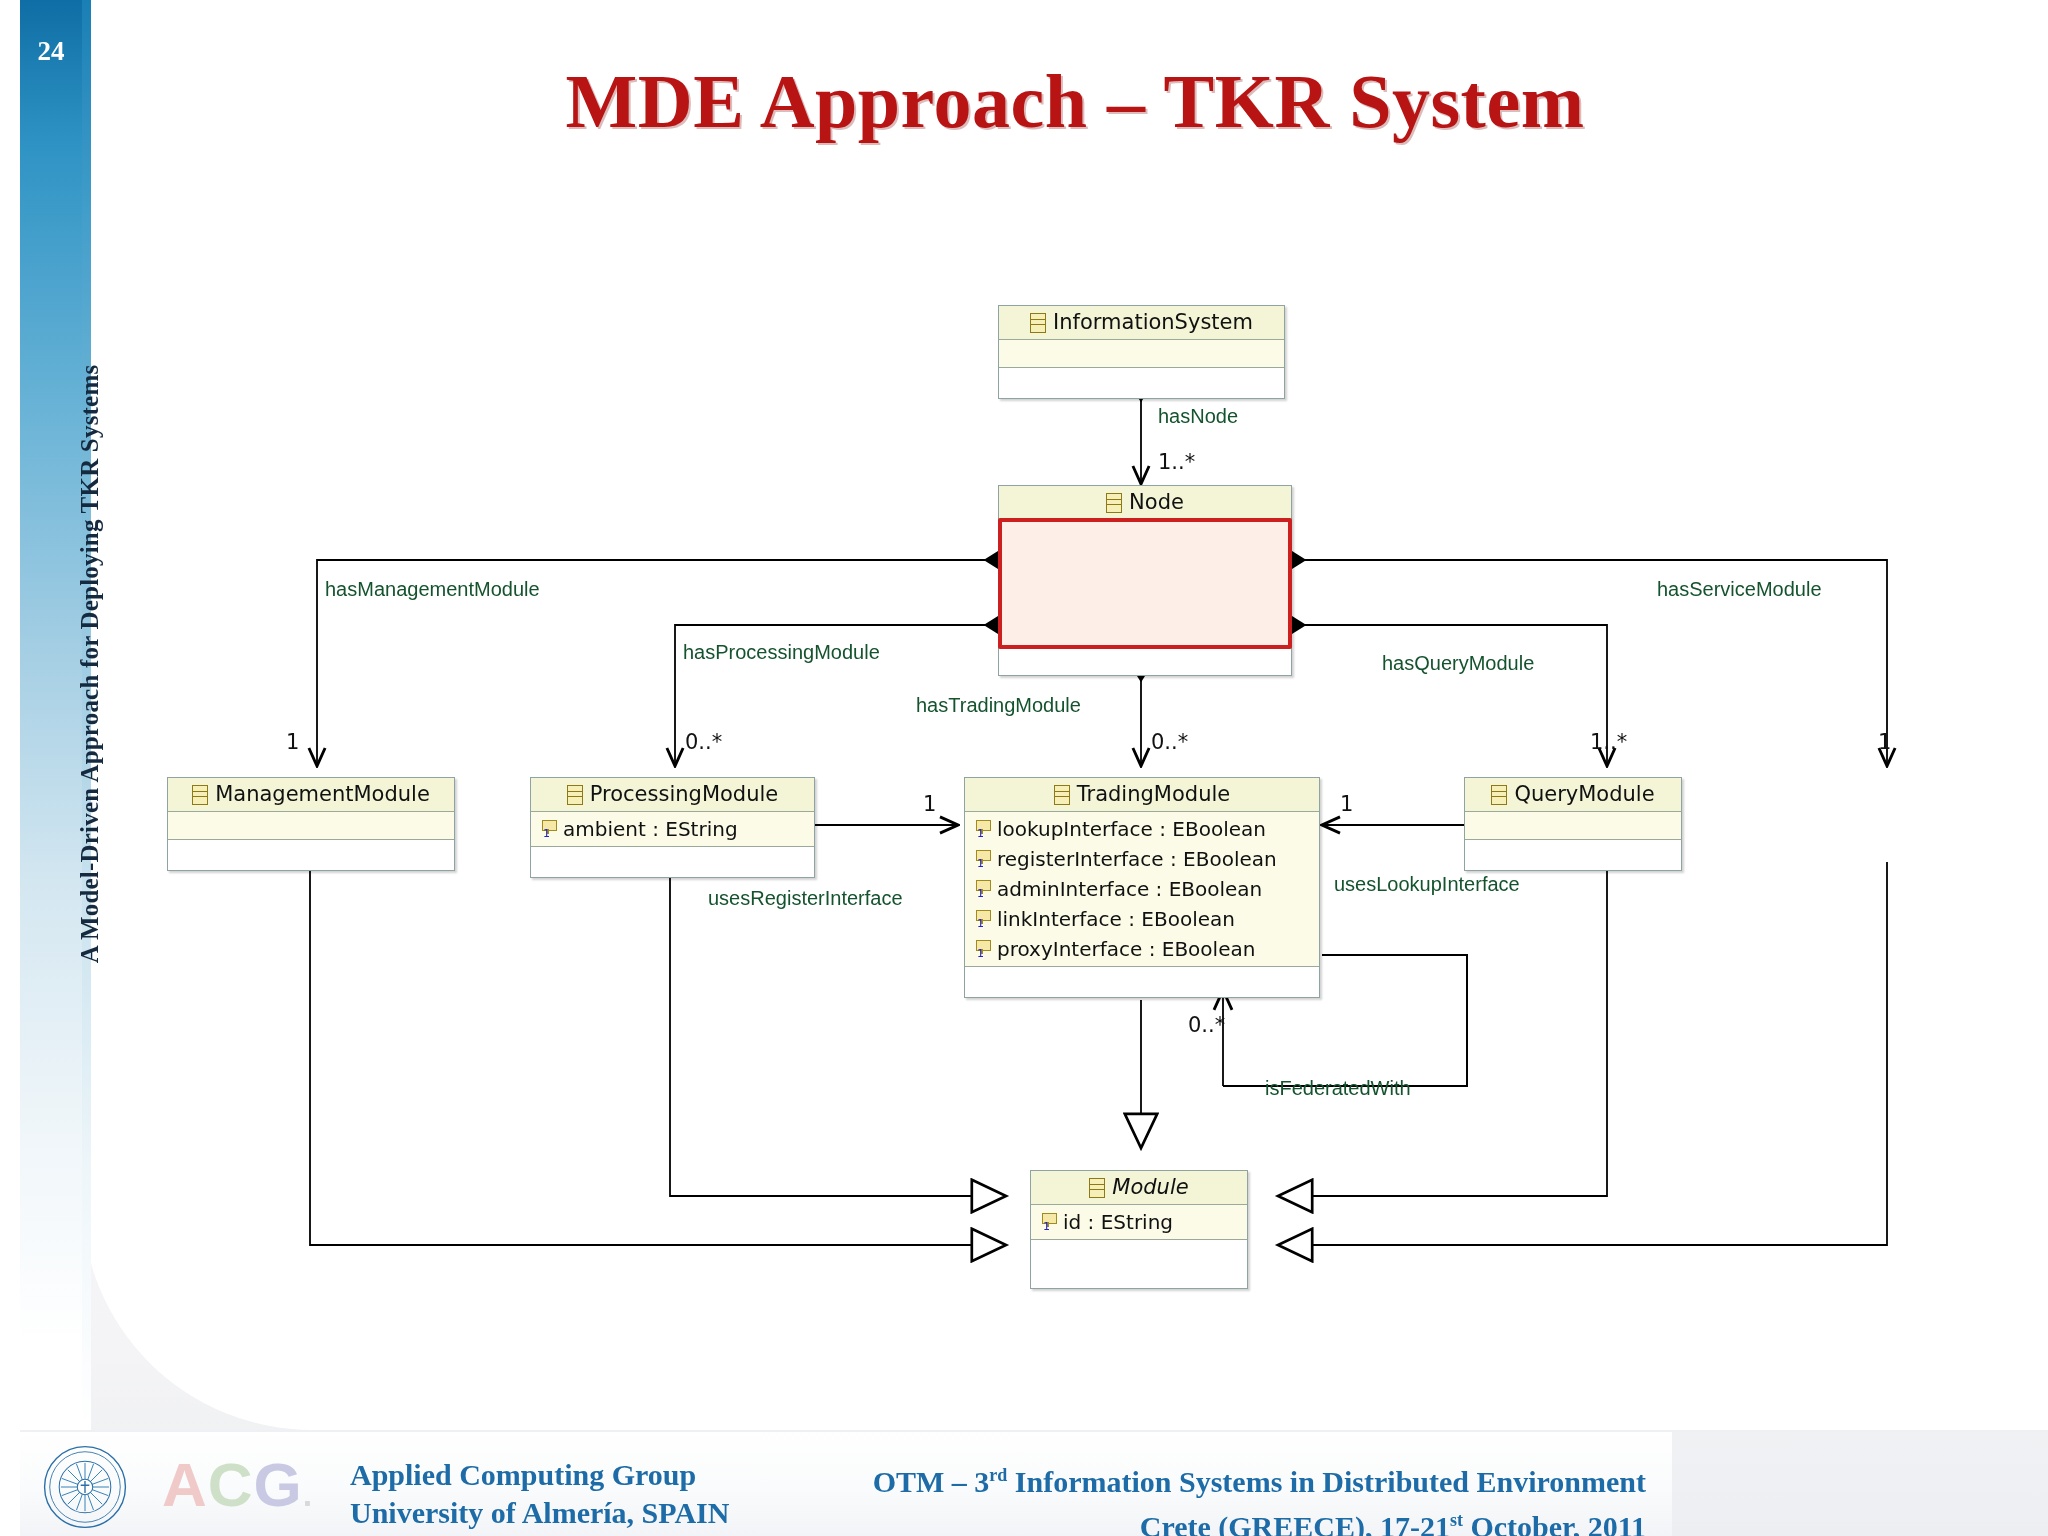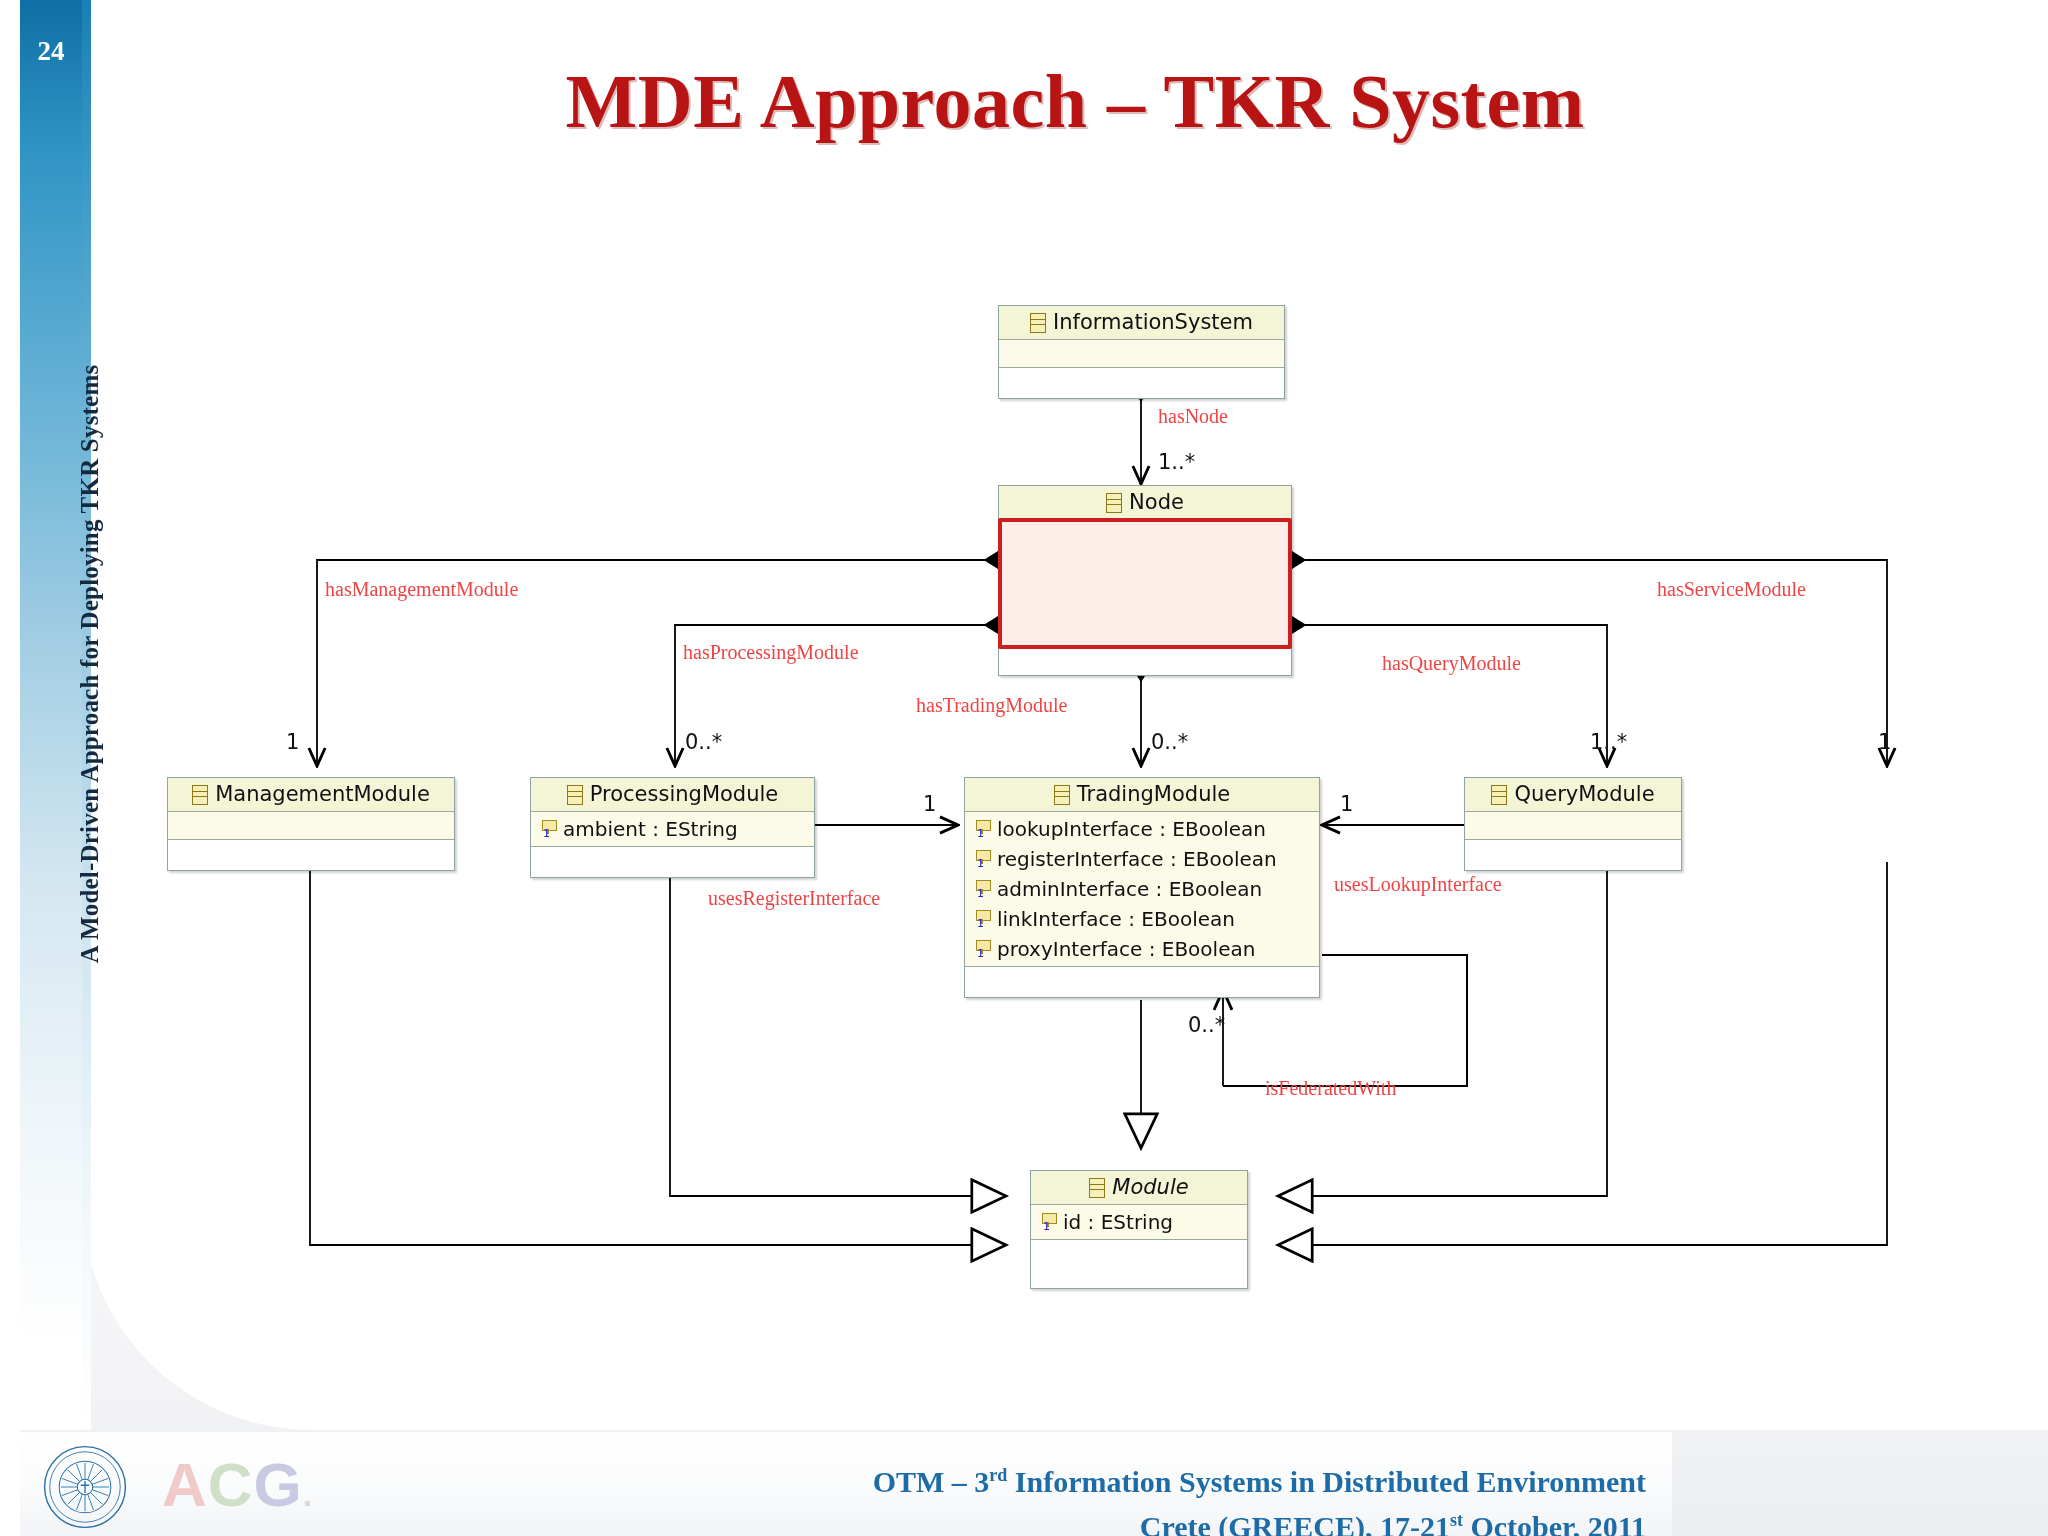--- a/index.html
+++ b/index.html
@@ -118,21 +118,21 @@
     position:absolute;left:2px;top:8px;font-size:11px;color:#2222cc;
     font-family:"DejaVu Sans",sans-serif;line-height:11px;
   }
   
   .highlight-box{
     position:absolute;border:4px solid #cc2020;background:#fdeee8;
     box-sizing:border-box;border-radius:2px;
   }
 
   .edge-label{
-    position:absolute;font-family:Liberation Serif, serif;font-size:20px;color:#ef4444;
+    position:absolute;font-family:Liberation Sans, sans-serif;font-size:20px;color:#14532d;
     white-space:nowrap;
   }
   .mult-label{
     position:absolute;font-family:"DejaVu Sans",sans-serif;font-size:21px;color:#111;
     white-space:nowrap;
   }
   svg#wires{position:absolute;left:0;top:0;width:2048px;height:1430px;overflow:visible;}
 </style>
 </head>
 <body>
@@ -403,20 +403,24 @@
           <line x1="23" y1="60" x2="77" y2="40"></line>
       </g>
       <circle cx="50" cy="50" r="9" fill="#ffffff" stroke="#2a6fa8" stroke-width="1.2"></circle>
       <path d="M50,43 L50,57 M45,48 L55,48" stroke="#2a6fa8" stroke-width="1.6"></path>
     </svg>
 
     <div id="acg-logo">
       <span class="a">A</span><span class="c">C</span><span class="g">G</span><span class="dot">.</span>
     </div>
 
+    <div id="footer-left-text">
+      <div>Applied Computing Group</div>
+      <div>University of Almería, SPAIN</div>
+    </div>
 
     <div id="footer-right-text">
       <div><span>OTM – 3</span><sup>rd</sup><span> Information Systems in Distributed Environment</span></div>
       <div><span>Crete (GREECE), 17-21</span><sup>st</sup><span> October, 2011</span></div>
     </div>
   </div>
 
 </div>
 
 </body></html>

